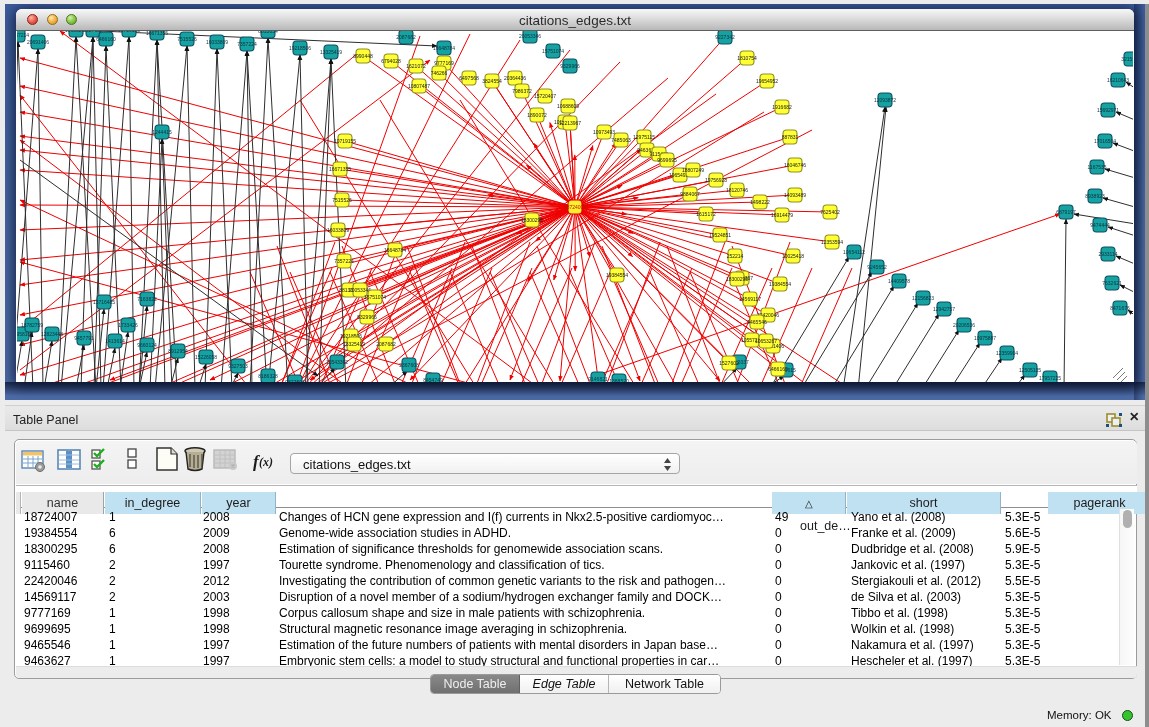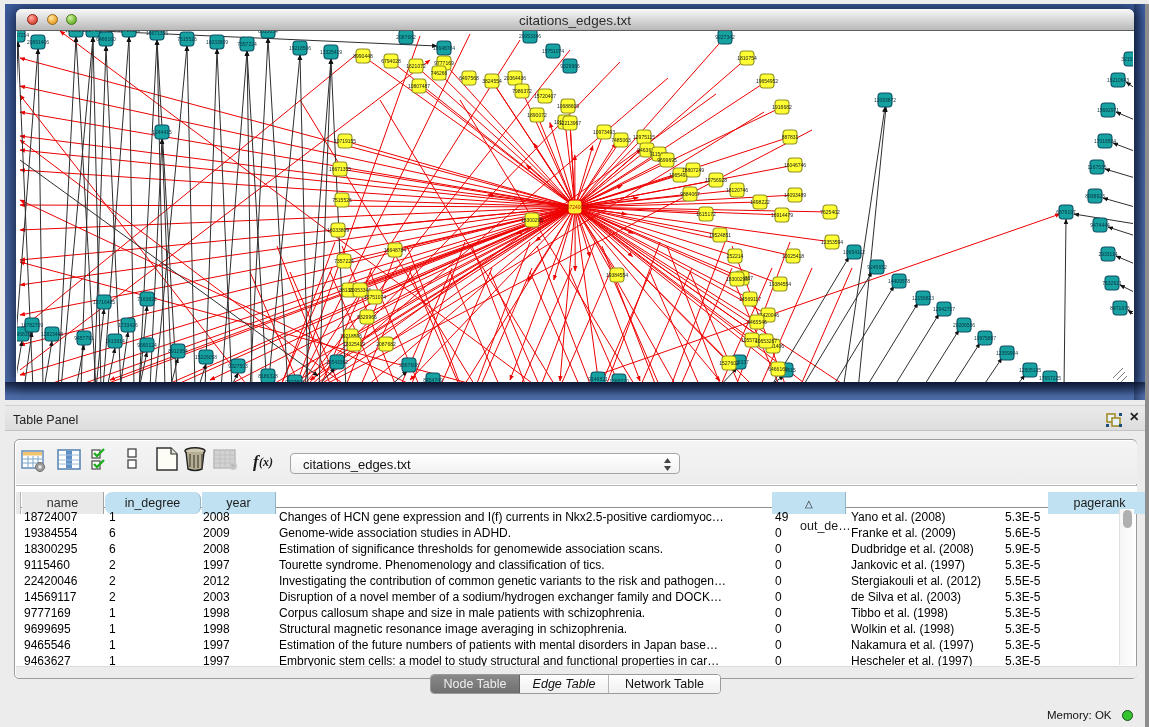--- a/index.html
+++ b/index.html
@@ -652,23 +652,24 @@
         <span class="txt">citations_edges.txt</span>
       <svg class="arr" style="position:absolute;right:7px;top:4px" width="9" height="14">
           <path d="M4.5,0 L8,5 L1,5 z" fill="#444"></path>
           <path d="M4.5,13 L8,8 L1,8 z" fill="#444"></path>
         </svg>
     </div>
   </div>
   <div id="thead">
     <div class="hc" style="left:0px;width:5px;background:#e9e9e9;border-right:1px solid #b5b5b5;"></div>
     <div class="hc" style="left:6px;width:82px;background:#e9e9e9;border-right:1px solid #a2a2a2;color:#333;">name</div>
-    <div class="hc" style="left:89px;width:96px;border-radius:7px;">in_degree</div>
+    <div class="hc" style="left:89px;width:96px;">in_degree</div>
     <div class="hc" style="left:186px;width:74px;">year</div>
     <div class="hc" style="left:756px;width:74px;text-align:left;padding-left:28px;"><span style="margin-left:5px;font-size:10px;">△</span> out_de…</div>
+    <div class="hc" style="left:831px;width:154px;">short</div>
     <div class="hc" style="left:1032px;width:104px;">pagerank</div>
   </div>
   <div class="row" style="top:69px">
 <span style="left:8px">18724007</span>
       <span style="left:93px">1</span>
       <span style="left:187px">2008</span>
       <span style="left:263px">Changes of HCN gene expression and I(f) currents in Nkx2.5-positive cardiomyoc…</span>
       <span style="left:759px">49</span>
       <span style="left:835px">Yano et al. (2008)</span>
       <span style="left:989px">5.3E-5</span>

